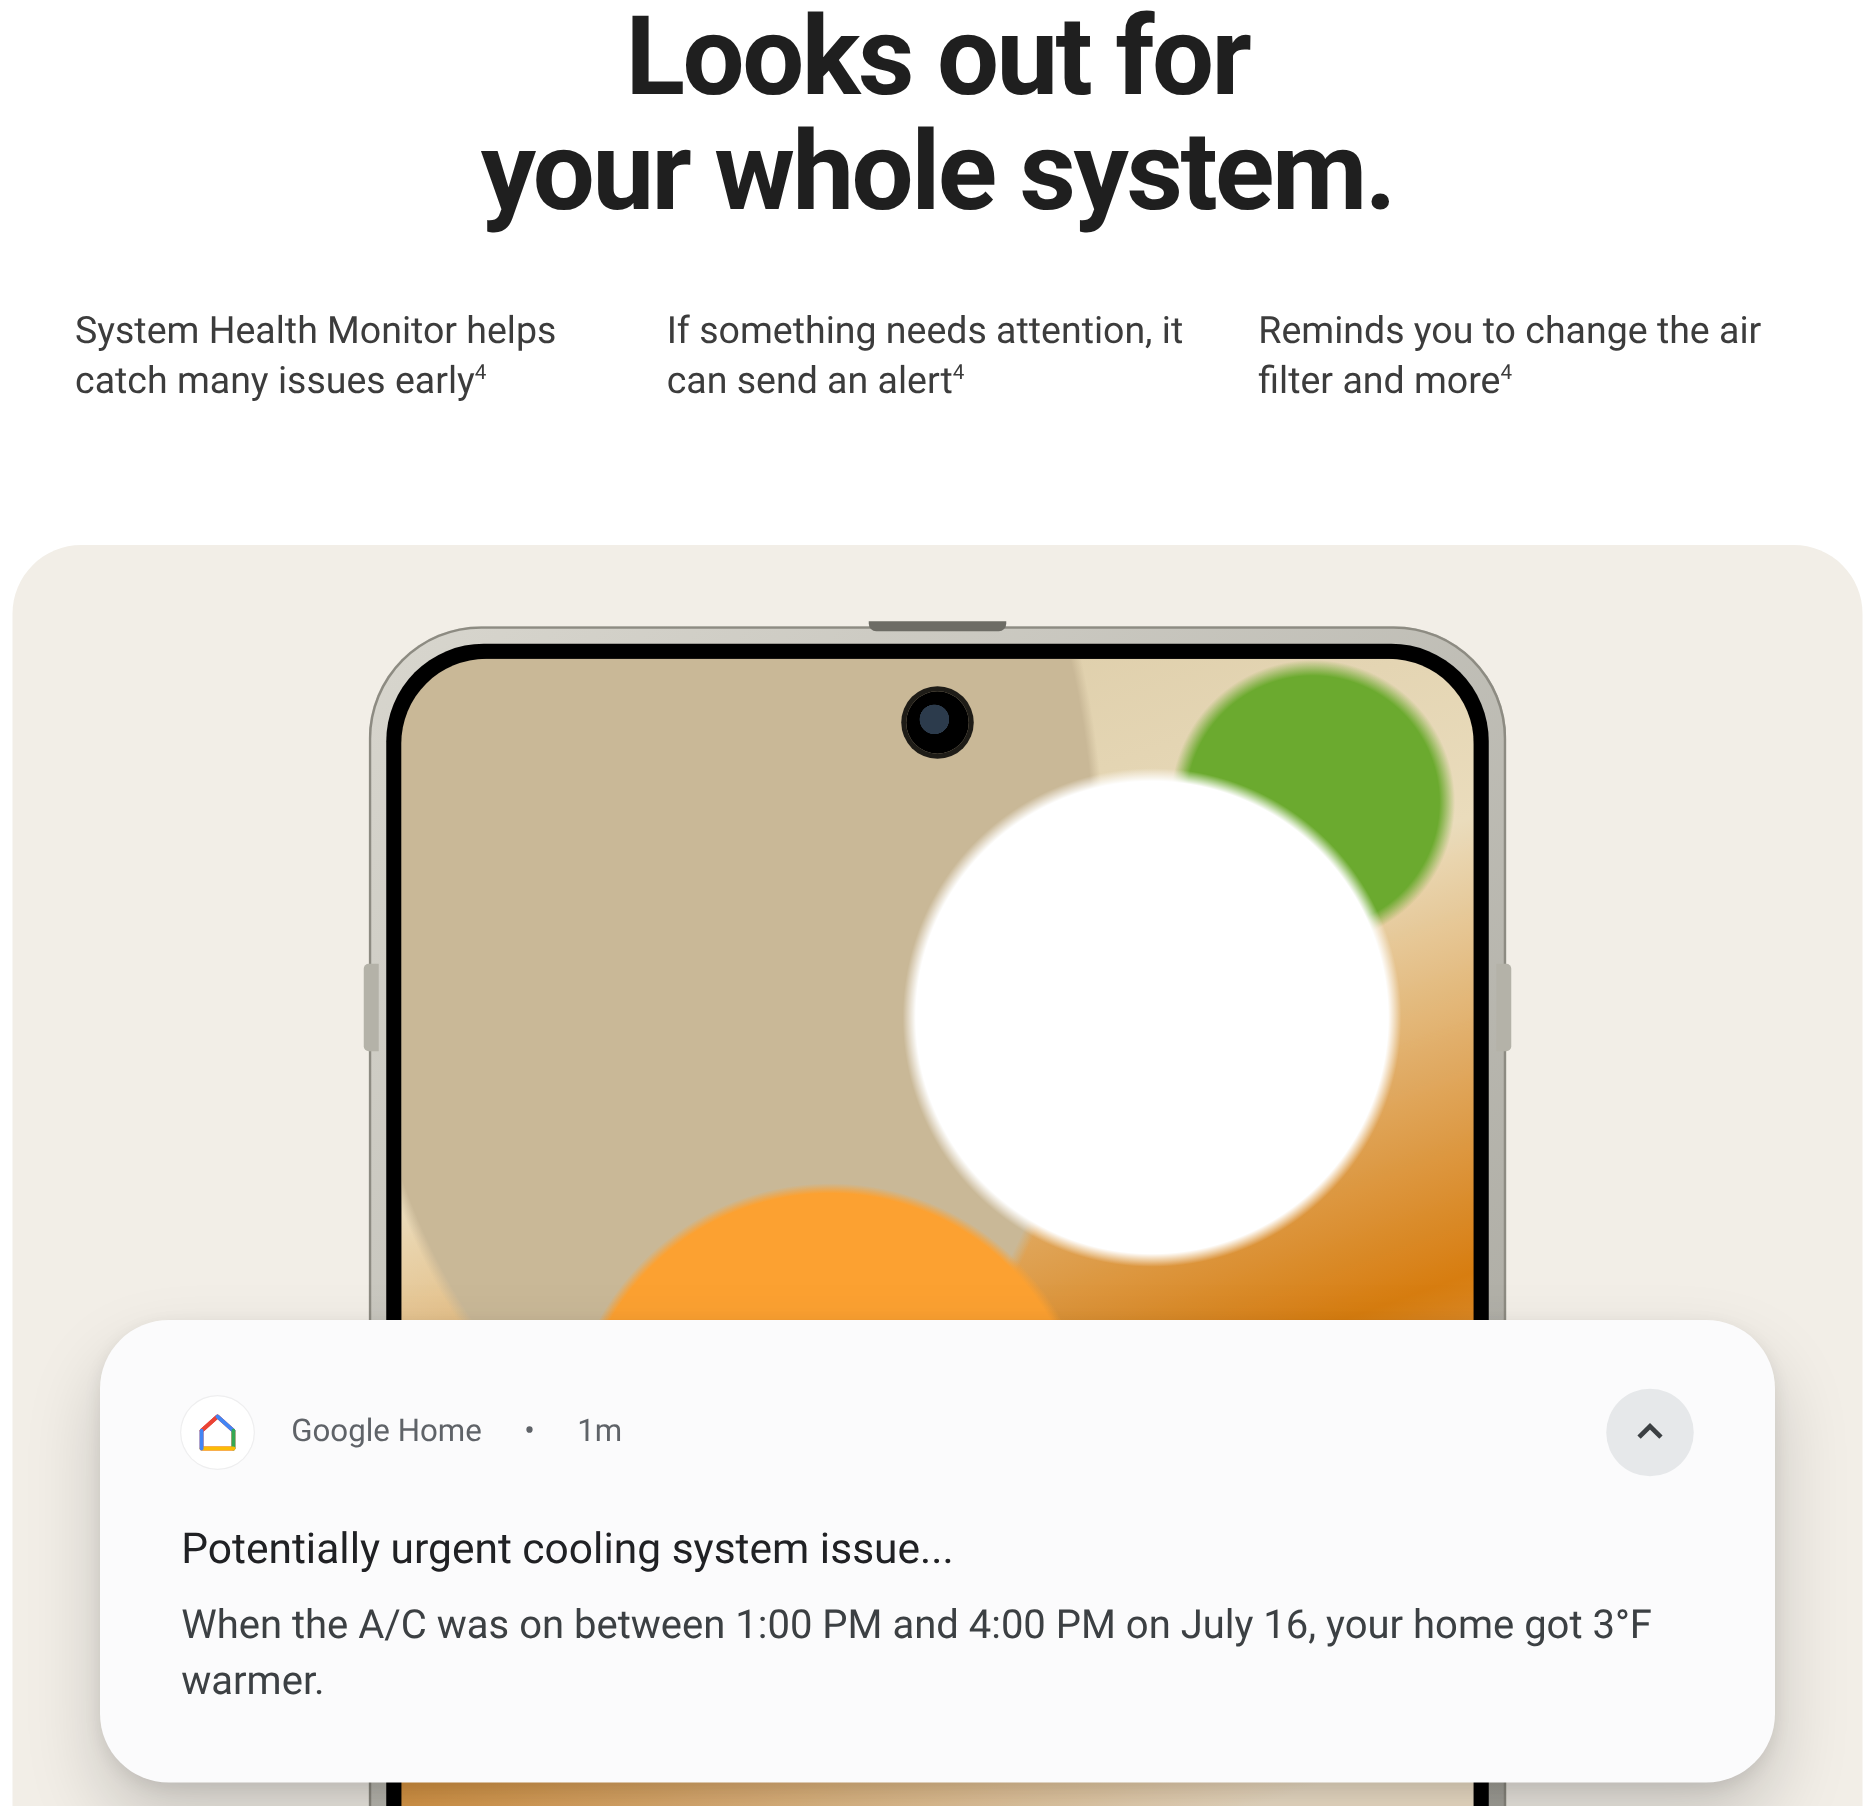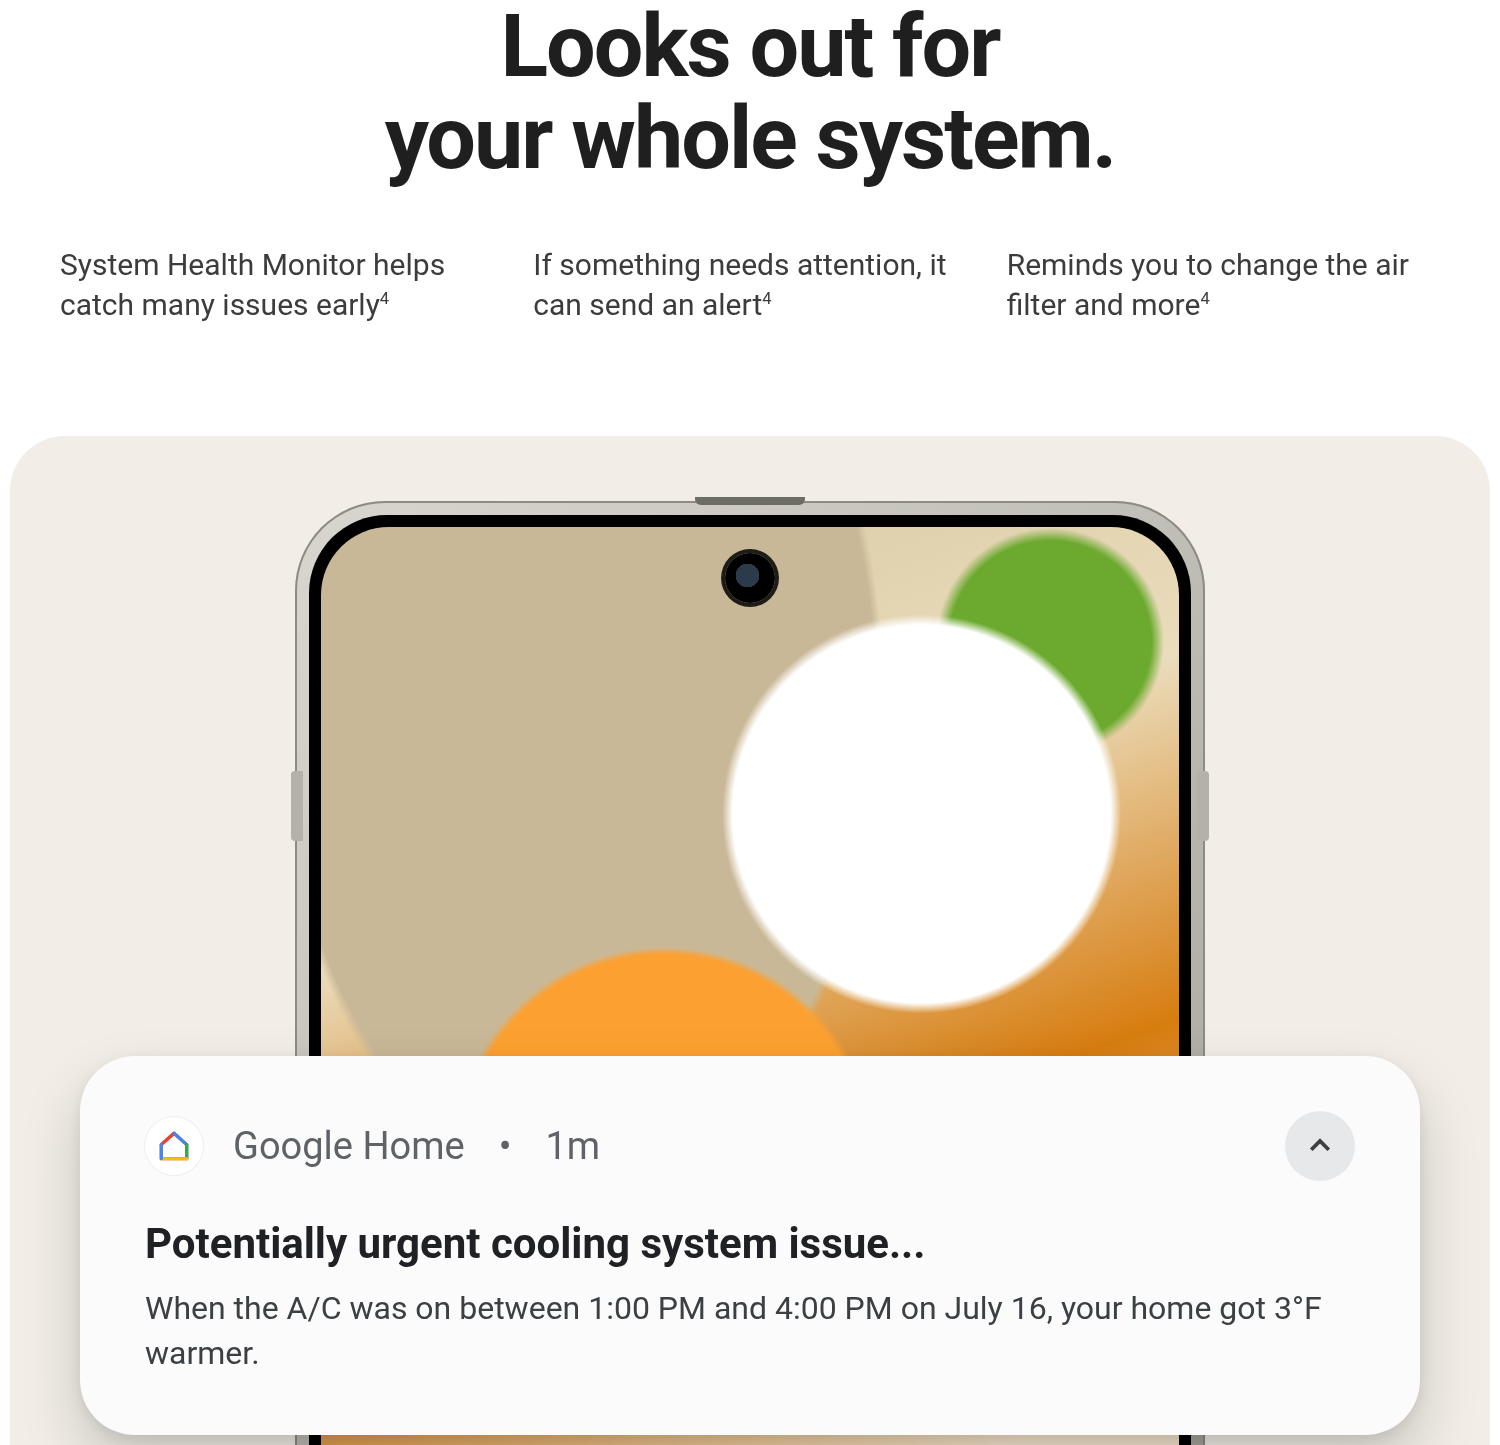--- a/index.html
+++ b/index.html
@@ -98,42 +98,42 @@
       left:70px; right:70px;
       top:620px;
       background:#fbfbfc;
       border-radius:55px;
       padding:55px 65px 60px;
       box-shadow:0 30px 60px rgba(0,0,0,.18), 0 4px 14px rgba(0,0,0,.08);
     }
     .card-head {
       display:flex; align-items:center; gap:30px;
       color:#5f6368;
-      font-size:38px;
+      font-size:25px;
     }
     .gh-icon {
       width:58px; height:58px; border-radius:50%;
       background:#fff;
       display:flex; align-items:center; justify-content:center;
       box-shadow:0 0 0 1px rgba(0,0,0,.05);
     }
     .gh-icon svg { width:34px; height:34px; }
     .dot { margin:0 4px; }
     .chev {
       margin-left:auto;
       width:70px; height:70px;
       border-radius:50%;
       background:#e6e8ea;
       display:flex; align-items:center; justify-content:center;
       cursor:pointer;
     }
     .chev svg { width:30px; height:30px; stroke:#3c4043; stroke-width:3; fill:none; }
     .card-title {
-      font-size:42px;
-      font-weight:700;
+      font-size:34px;
+      font-weight:400;
       color:#202124;
       margin-top:38px;
     }
     .card-body {
       font-size:32px;
       color:#3c4043;
       line-height:1.4;
       margin-top:18px;
     }
   </style>

